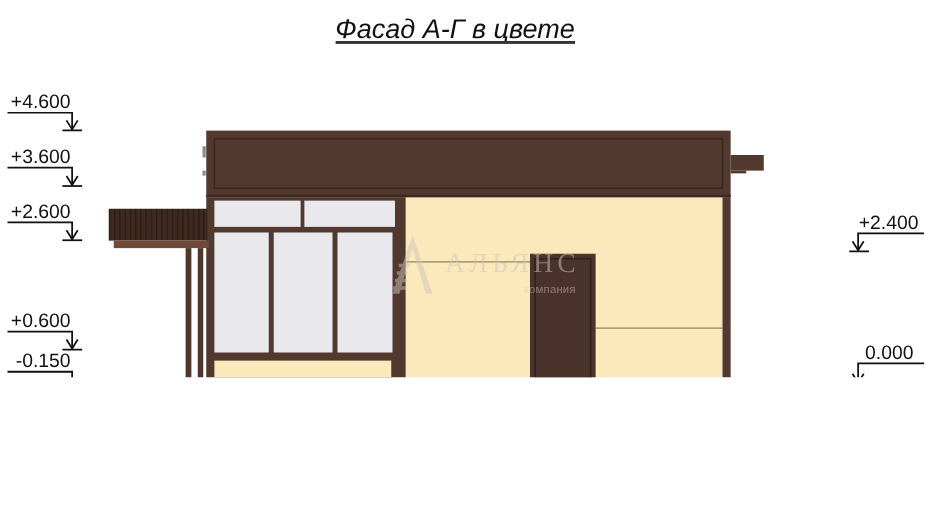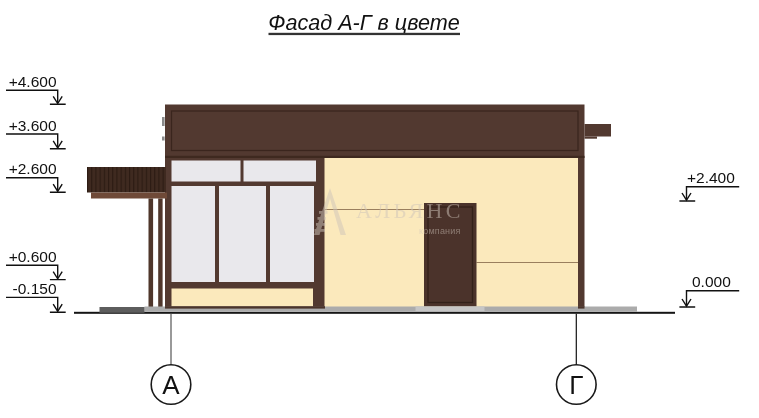--- a/index.html
+++ b/index.html
@@ -1,16 +1,16 @@
 <!DOCTYPE html>
 <html><head>
 <meta charset="utf-8">
 <style>
   html,body{margin:0;padding:0;background:#fff;}
-  #page{position:relative;width:759px;height:418px;background:#fff;font-family:"Liberation Sans",sans-serif;overflow:hidden;border-radius:14px;}
+  #page{position:relative;width:759px;height:302px;background:#fff;font-family:"Liberation Sans",sans-serif;overflow:hidden;}
   svg{position:absolute;left:0;top:0;}
 </style>
 </head>
 <body>
 <div id="page">
 <svg width="759" height="418" viewBox="0 0 759 418">
 <defs>
   <pattern id="slats" x="87" y="0" width="4.2" height="10" patternUnits="userSpaceOnUse">
     <rect x="0" y="0" width="4.2" height="10" fill="#3f2a20"></rect>
     <rect x="0" y="0" width="1.1" height="10" fill="#2c1b13"></rect>

